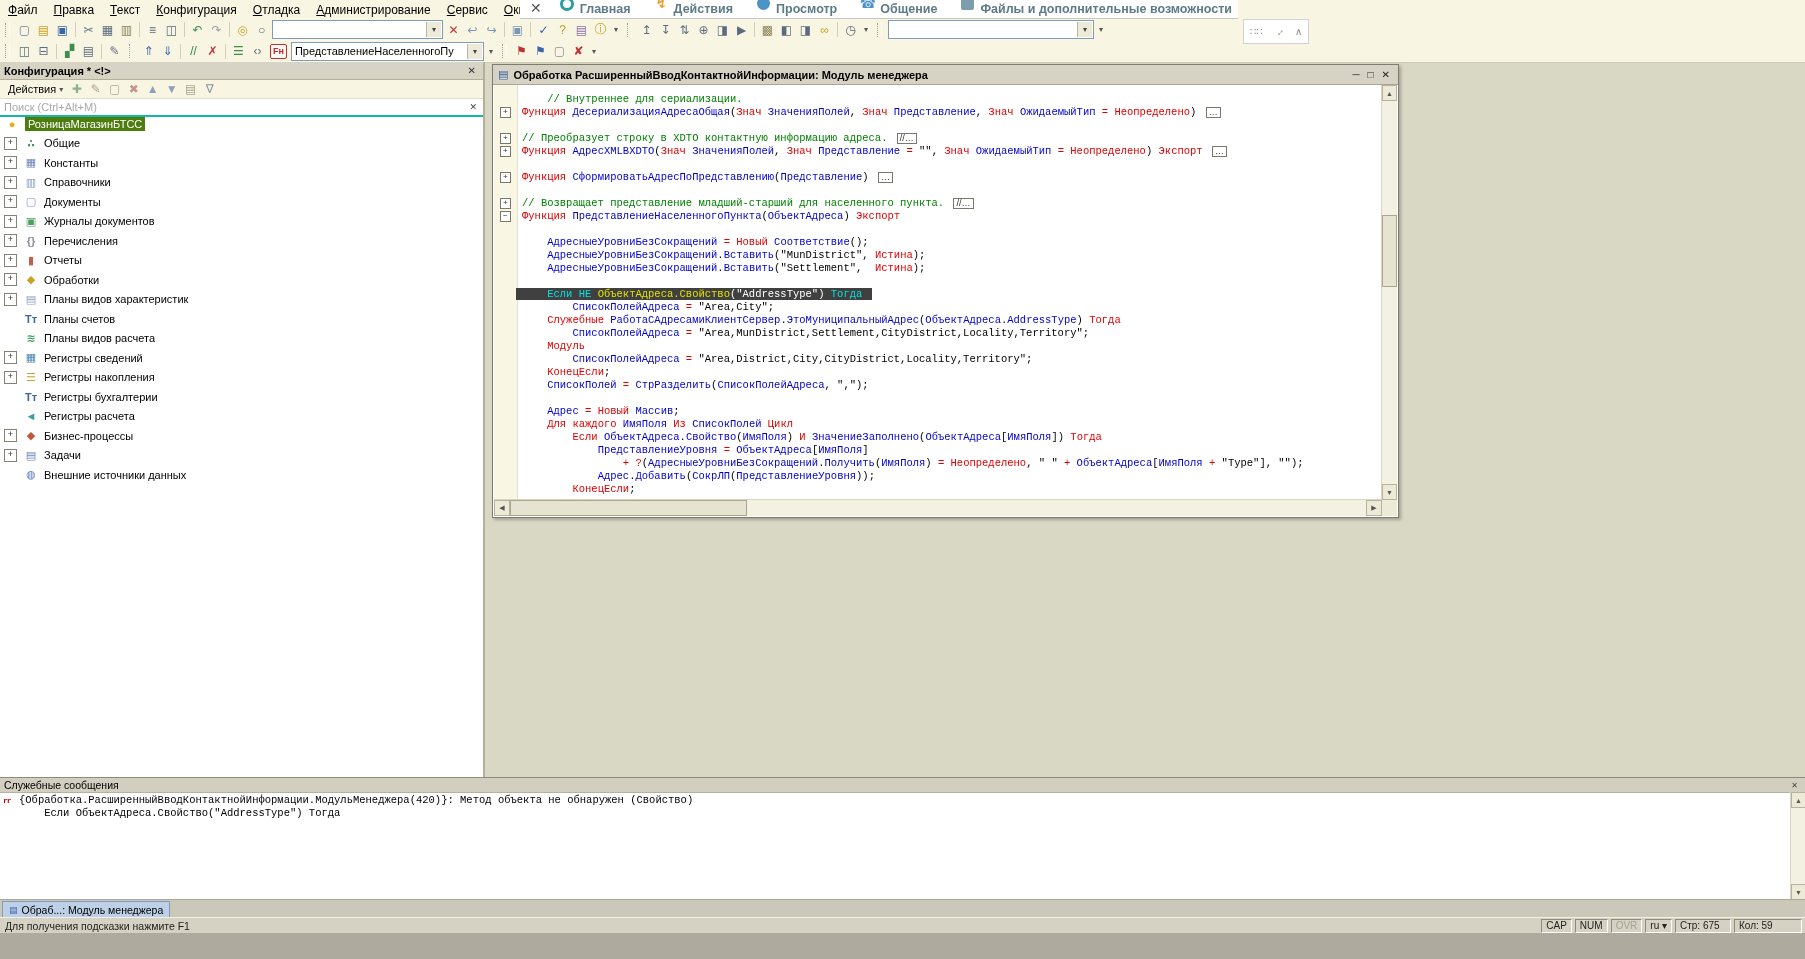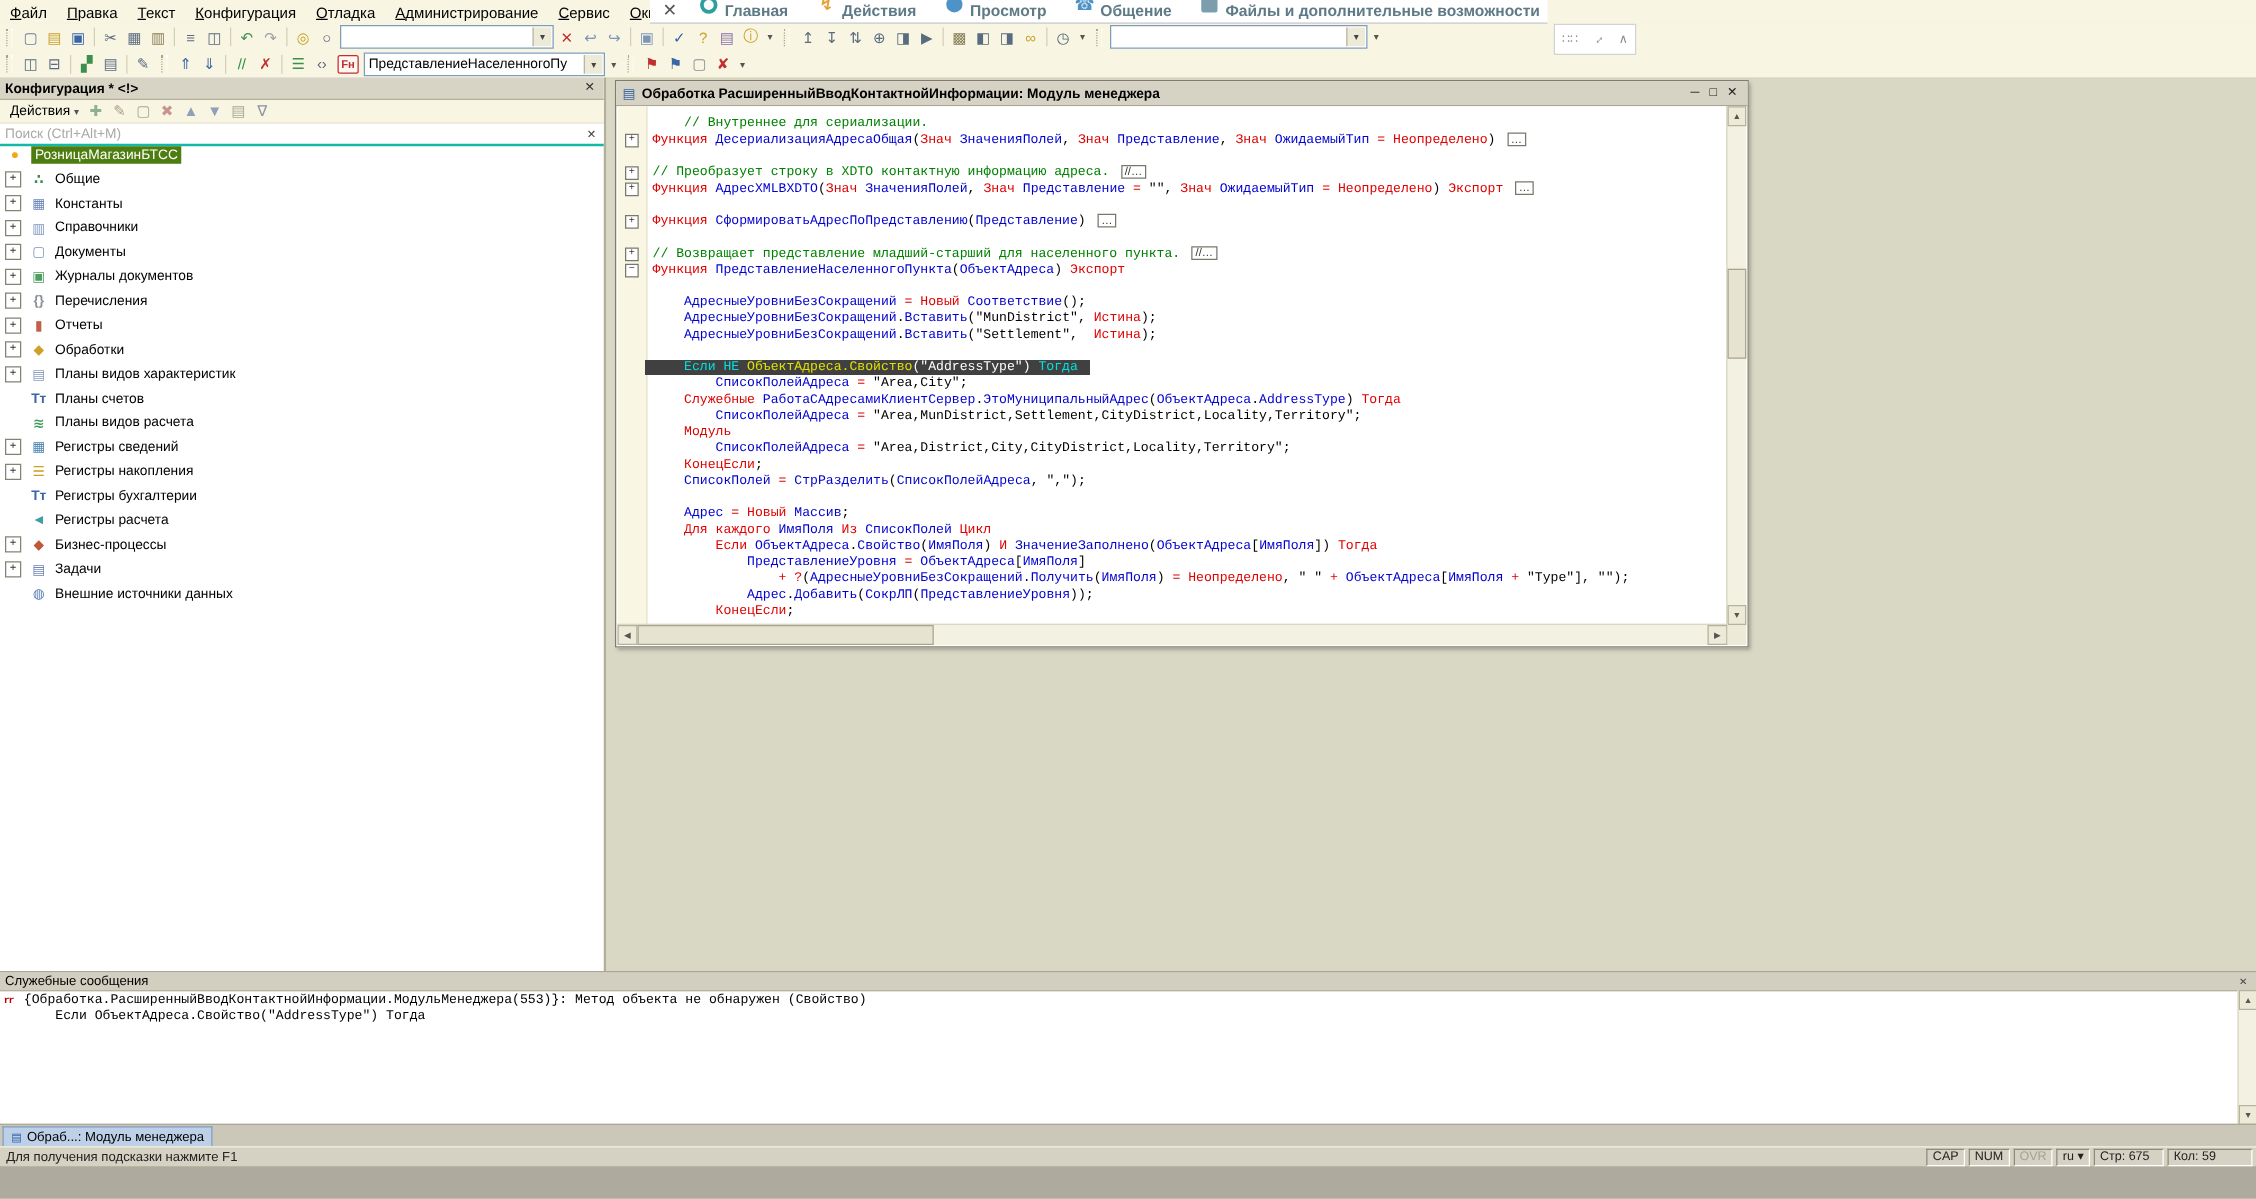--- a/index.html
+++ b/index.html
@@ -531,21 +531,21 @@
 </div>
 
 <div class="msgs">
   <div class="msgs-head">
     <span class="ttl">Служебные сообщения</span>
     <span class="mh-btn">✕</span>
   </div>
   <div class="msgs-body" id="msgs">
       <div class="mline">
         <span class="mmark">rr</span>
-        <span class="mtext">{Обработка.РасширенныйВводКонтактнойИнформации.МодульМенеджера(553)}: Метод объекта не обнаружен (Свойство)</span>
+        <span class="mtext">{Обработка.РасширенныйВводКонтактнойИнформации.МодульМенеджера(420)}: Метод объекта не обнаружен (Свойство)</span>
       </div>
       <div class="mline">
         <span class="mmark"></span>
         <span class="mtext">    Если ОбъектАдреса.Свойство("AddressType") Тогда</span>
       </div>
     </div>
   <div class="msgs-vscroll">
     <span class="sarr va t">▲</span>
     <span class="sarr va b">▼</span>
   </div>

